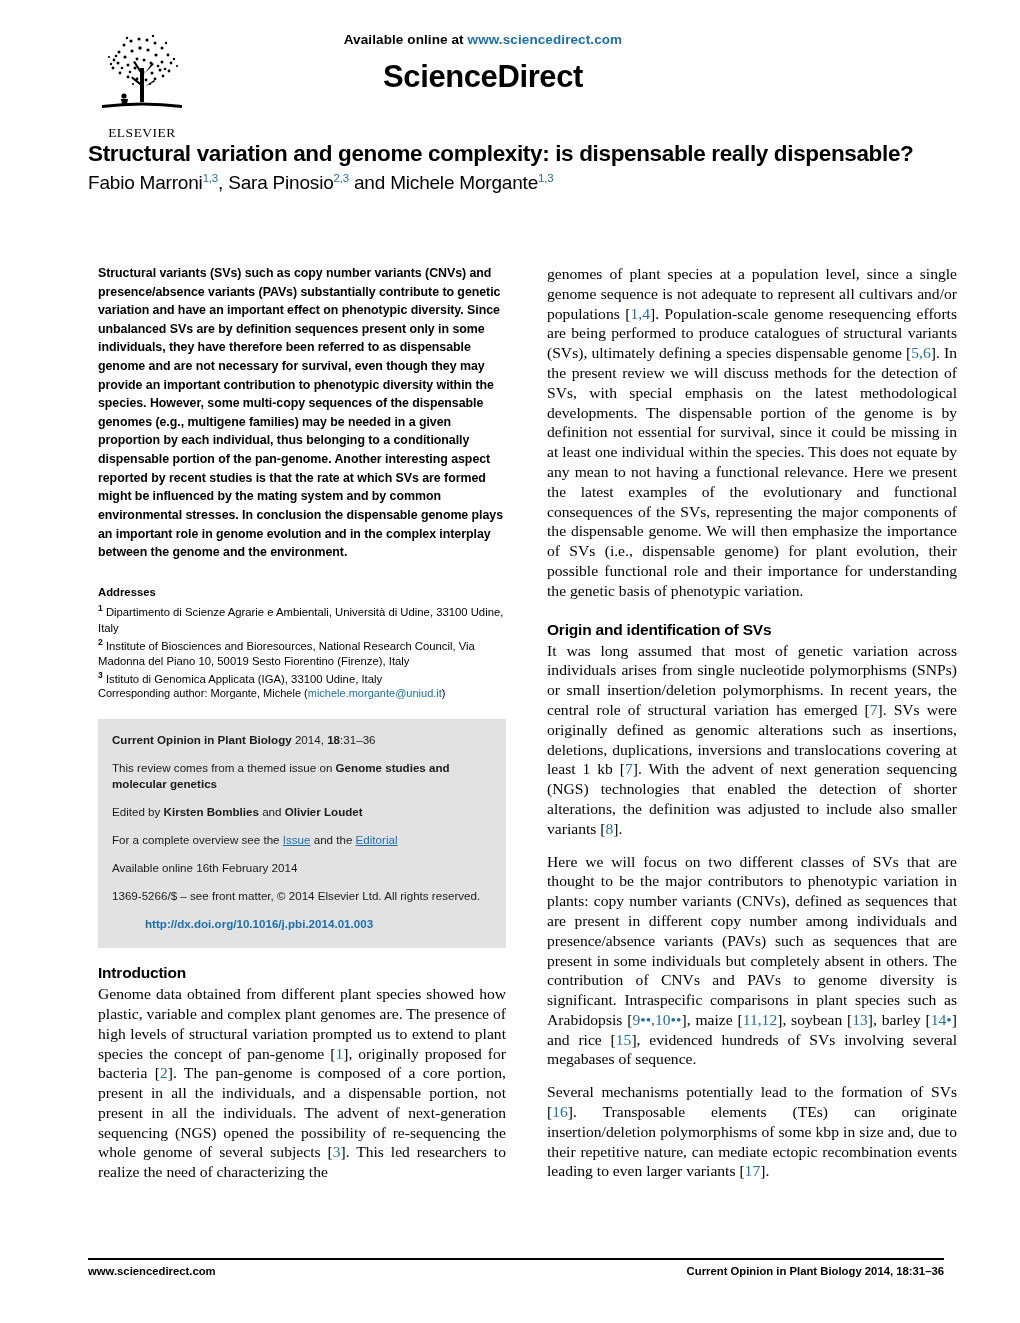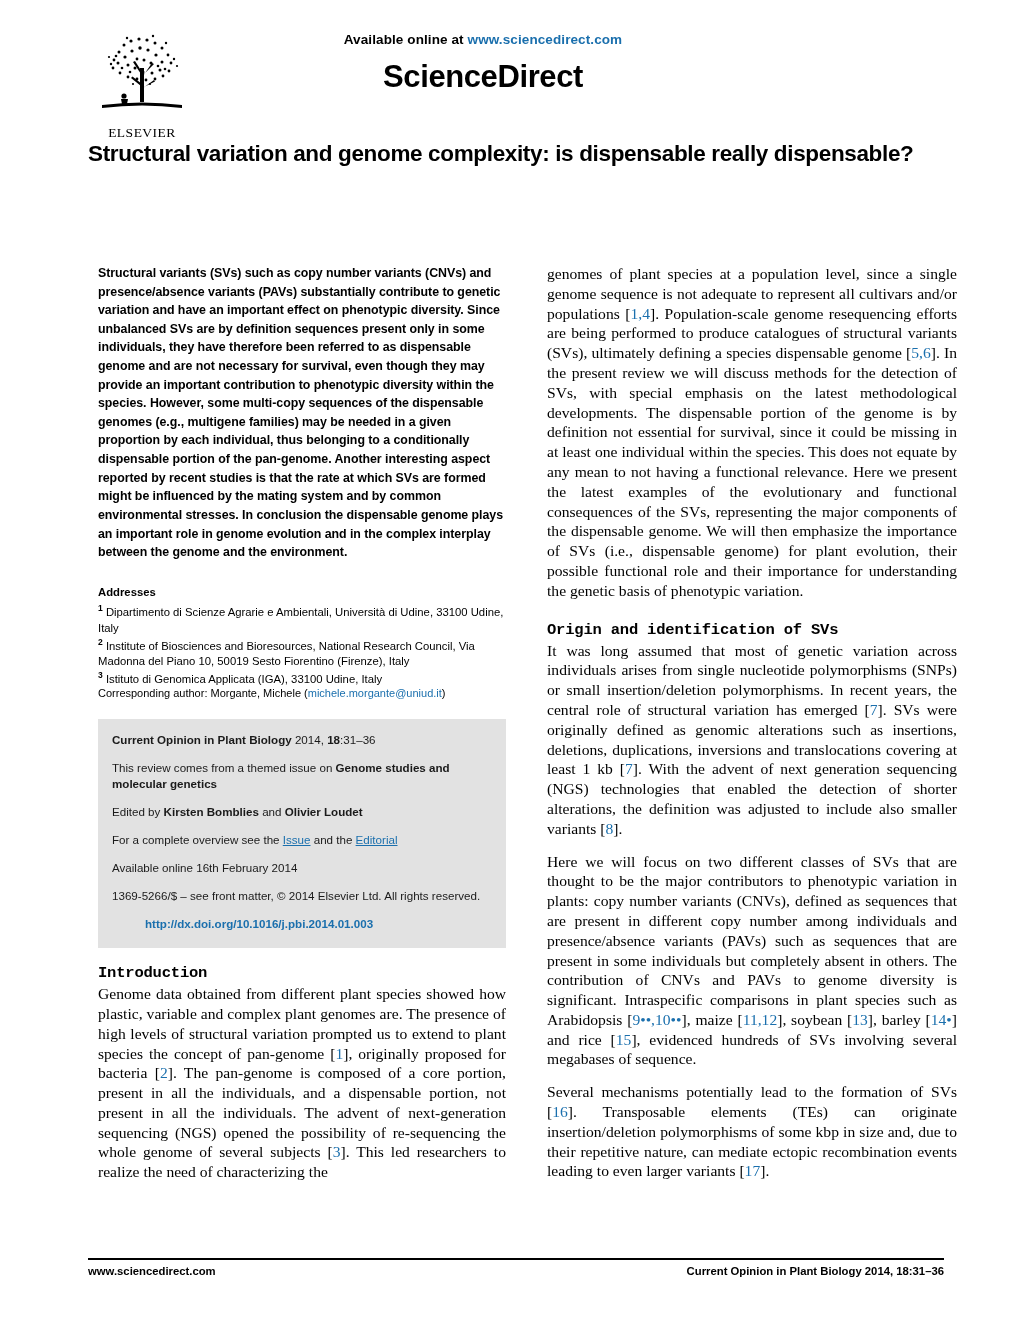--- a/index.html
+++ b/index.html
@@ -176,21 +176,21 @@
     text-align: right;
   }
   .citebox .doi {
     color: #1a6fad;
     font-weight: bold;
     text-decoration: none;
   }
 
   
   .sec-head {
-    font-family: Liberation Mono, monospace;
+    font-family: Liberation Sans, sans-serif;
     font-size: 15.5px;
     font-weight: bold;
     margin: 0 0 2px 0;
     letter-spacing: -0.2px;
   }
   .intro-wrap { margin-top: 16px; }
 
   
   .body-p {
     font-family: "Liberation Serif", serif;
@@ -306,20 +306,23 @@
 
     <div class="sd-block">
       <div class="sd-avail"><span>Available online at </span><span class="url">www.sciencedirect.com</span></div>
       <div class="sd-title">ScienceDirect</div>
     </div>
 
   </div>
 
   <div class="title-block">
     <h1 class="paper-title">Structural variation and genome complexity: is dispensable really dispensable?</h1>
+    <div class="authors">
+      <span>Fabio Marroni</span><sup>1,3</sup><span>, </span><span>Sara Pinosio</span><sup>2,3</sup><span> and </span><span>Michele Morgante</span><sup>1,3</sup>
+    </div>
   </div>
 
   <div class="col-left">
 
     <p class="abstract">Structural variants (SVs) such as copy number variants (CNVs) and presence/absence variants (PAVs) substantially contribute to genetic variation and have an important effect on phenotypic diversity. Since unbalanced SVs are by definition sequences present only in some individuals, they have therefore been referred to as dispensable genome and are not necessary for survival, even though they may provide an important contribution to phenotypic diversity within the species. However, some multi-copy sequences of the dispensable genomes (e.g., multigene families) may be needed in a given proportion by each individual, thus belonging to a conditionally dispensable portion of the pan-genome. Another interesting aspect reported by recent studies is that the rate at which SVs are formed might be influenced by the mating system and by common environmental stresses. In conclusion the dispensable genome plays an important role in genome evolution and in the complex interplay between the genome and the environment.</p>
 
     <div class="addresses">
       <h4>Addresses</h4>
       <p class="addr-line"><sup>1</sup> <span>Dipartimento di Scienze Agrarie e Ambientali, Università di Udine, 33100 Udine, Italy</span></p>
       <p class="addr-line"><sup>2</sup> <span>Institute of Biosciences and Bioresources, National Research Council, Via Madonna del Piano 10, 50019 Sesto Fiorentino (Firenze), Italy</span></p>

